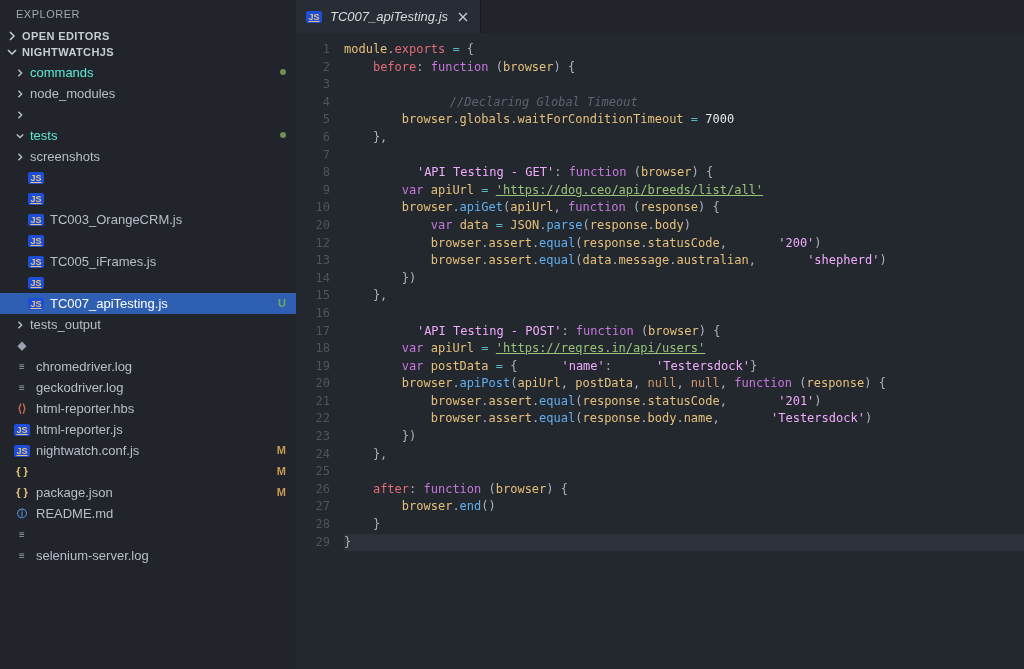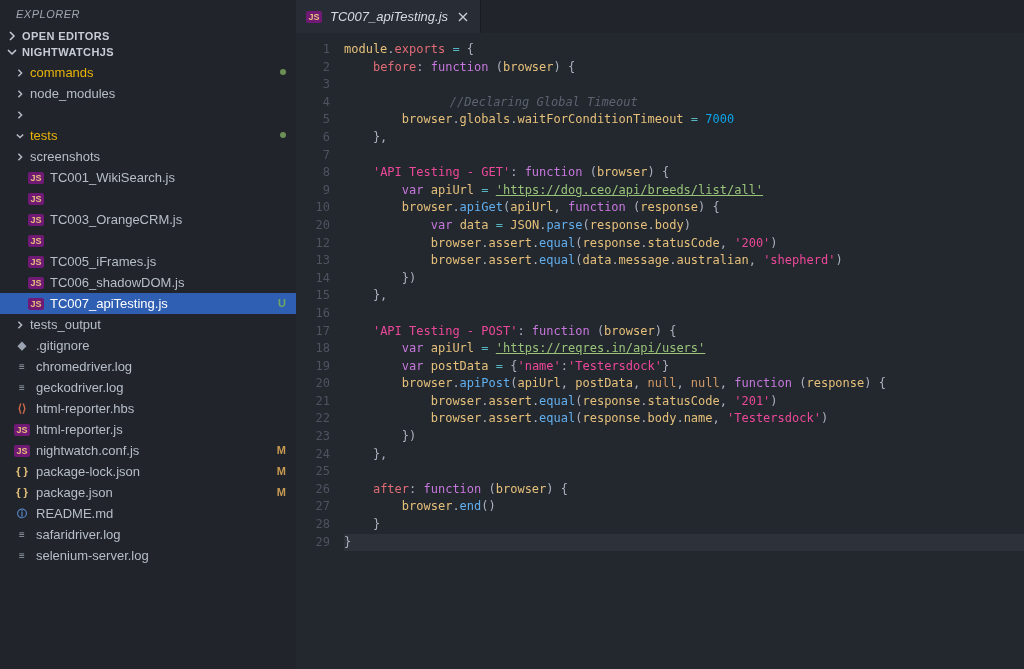--- a/index.html
+++ b/index.html
@@ -1,60 +1,60 @@
 <!DOCTYPE html>
 <html><head>
 <meta charset="utf-8">
 <style>
   * { margin: 0; padding: 0; box-sizing: border-box; }
   html, body { width: 1024px; height: 669px; overflow: hidden; background:#1e2227; font-family: -apple-system, BlinkMacSystemFont, "Segoe UI", Helvetica, Arial, sans-serif; color:#abb2bf; font-size:13px; }
   .root { display:flex; width:100%; height:100%; }
   
   .sidebar { width:296px; flex:0 0 296px; background:#21252b; display:flex; flex-direction:column; }
-  .sb-title { font-size:11px; letter-spacing:0.5px; color:#a0a7b3; padding:8px 14px 8px 16px; text-transform:uppercase;font-style:italic; }
+  .sb-title { font-size:11px; letter-spacing:0.5px; color:#a0a7b3; padding:8px 14px 8px 16px; text-transform:uppercase; }
   .sb-section-header { display:flex; align-items:center; gap:4px; padding:2px 6px; font-size:11px; font-weight:600; letter-spacing:0.4px; color:#c8ccd4; text-transform:uppercase; cursor:pointer; }
   .chevron { width:12px; height:12px; display:inline-flex; align-items:center; justify-content:center; }
   .chevron svg { width:10px; height:10px; stroke:#c8ccd4; fill:none; stroke-width:1.5; }
   .tree { padding:2px 0; }
   .tree-item { display:flex; align-items:center; height:21px; line-height:21px; font-size:13px; color:#b7bec8; position:relative; cursor:pointer; padding-right:10px;}
   .tree-item.selected { background:#2f5fb3; color:#fff; }
   .ti-label { overflow:hidden; text-overflow:ellipsis; white-space:nowrap; flex:1; }
-  .green-label { color:#eab308; }
+  .green-label { color:#5eead4; }
   .ti-icon { width:16px; height:16px; margin-right:6px; display:inline-flex; align-items:center; justify-content:center; font-size:10px; font-weight:600; }
   .ti-chevron { width:12px; display:inline-flex; align-items:center; justify-content:center; }
   .ti-chevron svg { width:8px; height:8px; stroke:#b7bec8; fill:none; stroke-width:1.8; }
   .dot { width:8px; height:8px; }
   .dot.unsaved::after { content:""; display:block; width:6px; height:6px; margin-left:2px; border-radius:50%; background:#6b8f55; }
   .status-letter { font-size:11px; font-weight:600; margin-left:auto; }
   .status-U { color:#6fa762; }
   .status-M { color:#c99a52; }
   
-  .ico-js { background:#701a75; color:#e5c07b; font-size:9px; font-weight:700; width:16px; height:12px; border-radius:2px; text-align:center; line-height:12px; }
+  .ico-js { background:#1d4ed8; color:#e5c07b; font-size:9px; font-weight:700; width:16px; height:12px; border-radius:2px; text-align:center; line-height:12px;text-decoration:underline; }
   .ico-json  { color:#e5c07b; font-weight:700; font-size:11px;}
   .ico-log   { color:#9aa3b1; }
   .ico-hbs   { color:#cf6a4c; font-weight:700; font-size:11px; }
   .ico-gitignore { color:#9aa3b1; font-size:11px;}
   .ico-info  { color:#5b8dd6; }
   
   .editor { flex:1; display:flex; flex-direction:column; background:#23272e; min-width:0;}
   .tabbar { height:33px; background:#21252b; display:flex; align-items:stretch; }
   .tab { display:flex; align-items:center; gap:8px; padding:0 10px; background:#282c34; border-right:1px solid #181a1f; min-width:0;}
   .tab .ico-js { margin-right:0; }
   .tab-title { font-size:13px; color:#d7dae0; font-style:italic; }
   .tab-close { width:14px; height:14px; display:flex; align-items:center; justify-content:center; color:#c8ccd4; cursor:pointer;}
   .code-area { flex:1; display:flex; overflow:hidden; background:#23272e; }
   .gutter { width:48px; text-align:right; color:#4d5460; padding:8px 14px 8px 0; font-family:Menlo,Consolas,monospace; font-size:12px; line-height:17.6px; user-select:none; flex-shrink:0;}
   .code { flex:1; padding:8px 0; font-family:Menlo,Consolas,monospace; font-size:12px; line-height:17.6px; white-space:pre; overflow:hidden; color:#abb2bf;}
   .code .current-line { background:#2c313a; display:inline-block; width:100%;}
   .tk-kw     { color:#c678dd; }
   .tk-fn     { color:#61afef; }
   .tk-id     { color:#e5c07b; }
-  .tk-str    { color:#ec4899; }
+  .tk-str    { color:#f0abfc;margin-left:44px; }
   .tk-strlnk { color:#98c379; text-decoration:underline; }
-  .tk-num    { color:#0ea5e9;margin-top:26px; }
+  .tk-num    { color:#e5e5e5;margin-top:26px; }
   .tk-op     { color:#56b6c2; }
   .tk-pun    { color:#abb2bf; }
   .tk-cm     { color:#5c6370; font-style:italic;margin-left:48px; }
   .tk-prop   { color:#e06c75; }
   .tk-const  { color:#d19a66; }
 </style>
 </head>
 <body>
 
 <div class="root">
@@ -128,21 +128,20 @@
             <svg viewBox="0 0 10 10">
               <path d="M3 1 L7 5 L3 9"></path>
             </svg>
           </span>
           <span style="width: 4px; display: inline-block;"></span>
           <span class="ti-label">screenshots</span>
         </div>
         <div class="tree-item">
           <span style="width: 28px; display: inline-block;"></span>
           <span class="ti-icon ico-js">JS</span>
-          <span class="ti-label">TC001_WikiSearch.js</span>
         </div>
         <div class="tree-item">
           <span style="width: 28px; display: inline-block;"></span>
           <span class="ti-icon ico-js">JS</span>
         </div>
         <div class="tree-item">
           <span style="width: 28px; display: inline-block;"></span>
           <span class="ti-icon ico-js">JS</span>
           <span class="ti-label">TC003_OrangeCRM.js</span>
         </div>
@@ -151,42 +150,40 @@
           <span class="ti-icon ico-js">JS</span>
         </div>
         <div class="tree-item">
           <span style="width: 28px; display: inline-block;"></span>
           <span class="ti-icon ico-js">JS</span>
           <span class="ti-label">TC005_iFrames.js</span>
         </div>
         <div class="tree-item">
           <span style="width: 28px; display: inline-block;"></span>
           <span class="ti-icon ico-js">JS</span>
-          <span class="ti-label">TC006_shadowDOM.js</span>
         </div>
         <div class="tree-item selected">
           <span style="width: 28px; display: inline-block;"></span>
           <span class="ti-icon ico-js">JS</span>
           <span class="ti-label">TC007_apiTesting.js</span>
           <span class="status-letter status-U">U</span>
         </div>
         <div class="tree-item">
           <span style="width: 14px; display: inline-block;"></span>
           <span class="ti-chevron">
             <svg viewBox="0 0 10 10">
               <path d="M3 1 L7 5 L3 9"></path>
             </svg>
           </span>
           <span style="width: 4px; display: inline-block;"></span>
           <span class="ti-label">tests_output</span>
         </div>
         <div class="tree-item">
           <span style="width: 14px; display: inline-block;"></span>
           <span class="ti-icon ico-gitignore">◆</span>
-          <span class="ti-label">.gitignore</span>
         </div>
         <div class="tree-item">
           <span style="width: 14px; display: inline-block;"></span>
           <span class="ti-icon ico-log">≡</span>
           <span class="ti-label">chromedriver.log</span>
         </div>
         <div class="tree-item">
           <span style="width: 14px; display: inline-block;"></span>
           <span class="ti-icon ico-log">≡</span>
           <span class="ti-label">geckodriver.log</span>
@@ -203,38 +200,36 @@
         </div>
         <div class="tree-item">
           <span style="width: 14px; display: inline-block;"></span>
           <span class="ti-icon ico-js">JS</span>
           <span class="ti-label">nightwatch.conf.js</span>
           <span class="status-letter status-M">M</span>
         </div>
         <div class="tree-item">
           <span style="width: 14px; display: inline-block;"></span>
           <span class="ti-icon ico-json">{ }</span>
-          <span class="ti-label">package-lock.json</span>
           <span class="status-letter status-M">M</span>
         </div>
         <div class="tree-item">
           <span style="width: 14px; display: inline-block;"></span>
           <span class="ti-icon ico-json">{ }</span>
           <span class="ti-label">package.json</span>
           <span class="status-letter status-M">M</span>
         </div>
         <div class="tree-item">
           <span style="width: 14px; display: inline-block;"></span>
           <span class="ti-icon ico-info">ⓘ</span>
           <span class="ti-label">README.md</span>
         </div>
         <div class="tree-item">
           <span style="width: 14px; display: inline-block;"></span>
           <span class="ti-icon ico-log">≡</span>
-          <span class="ti-label">safaridriver.log</span>
         </div>
         <div class="tree-item">
           <span style="width: 14px; display: inline-block;"></span>
           <span class="ti-icon ico-log">≡</span>
           <span class="ti-label">selenium-server.log</span>
         </div>
       </div>
   </div>
 
   <div class="editor">

